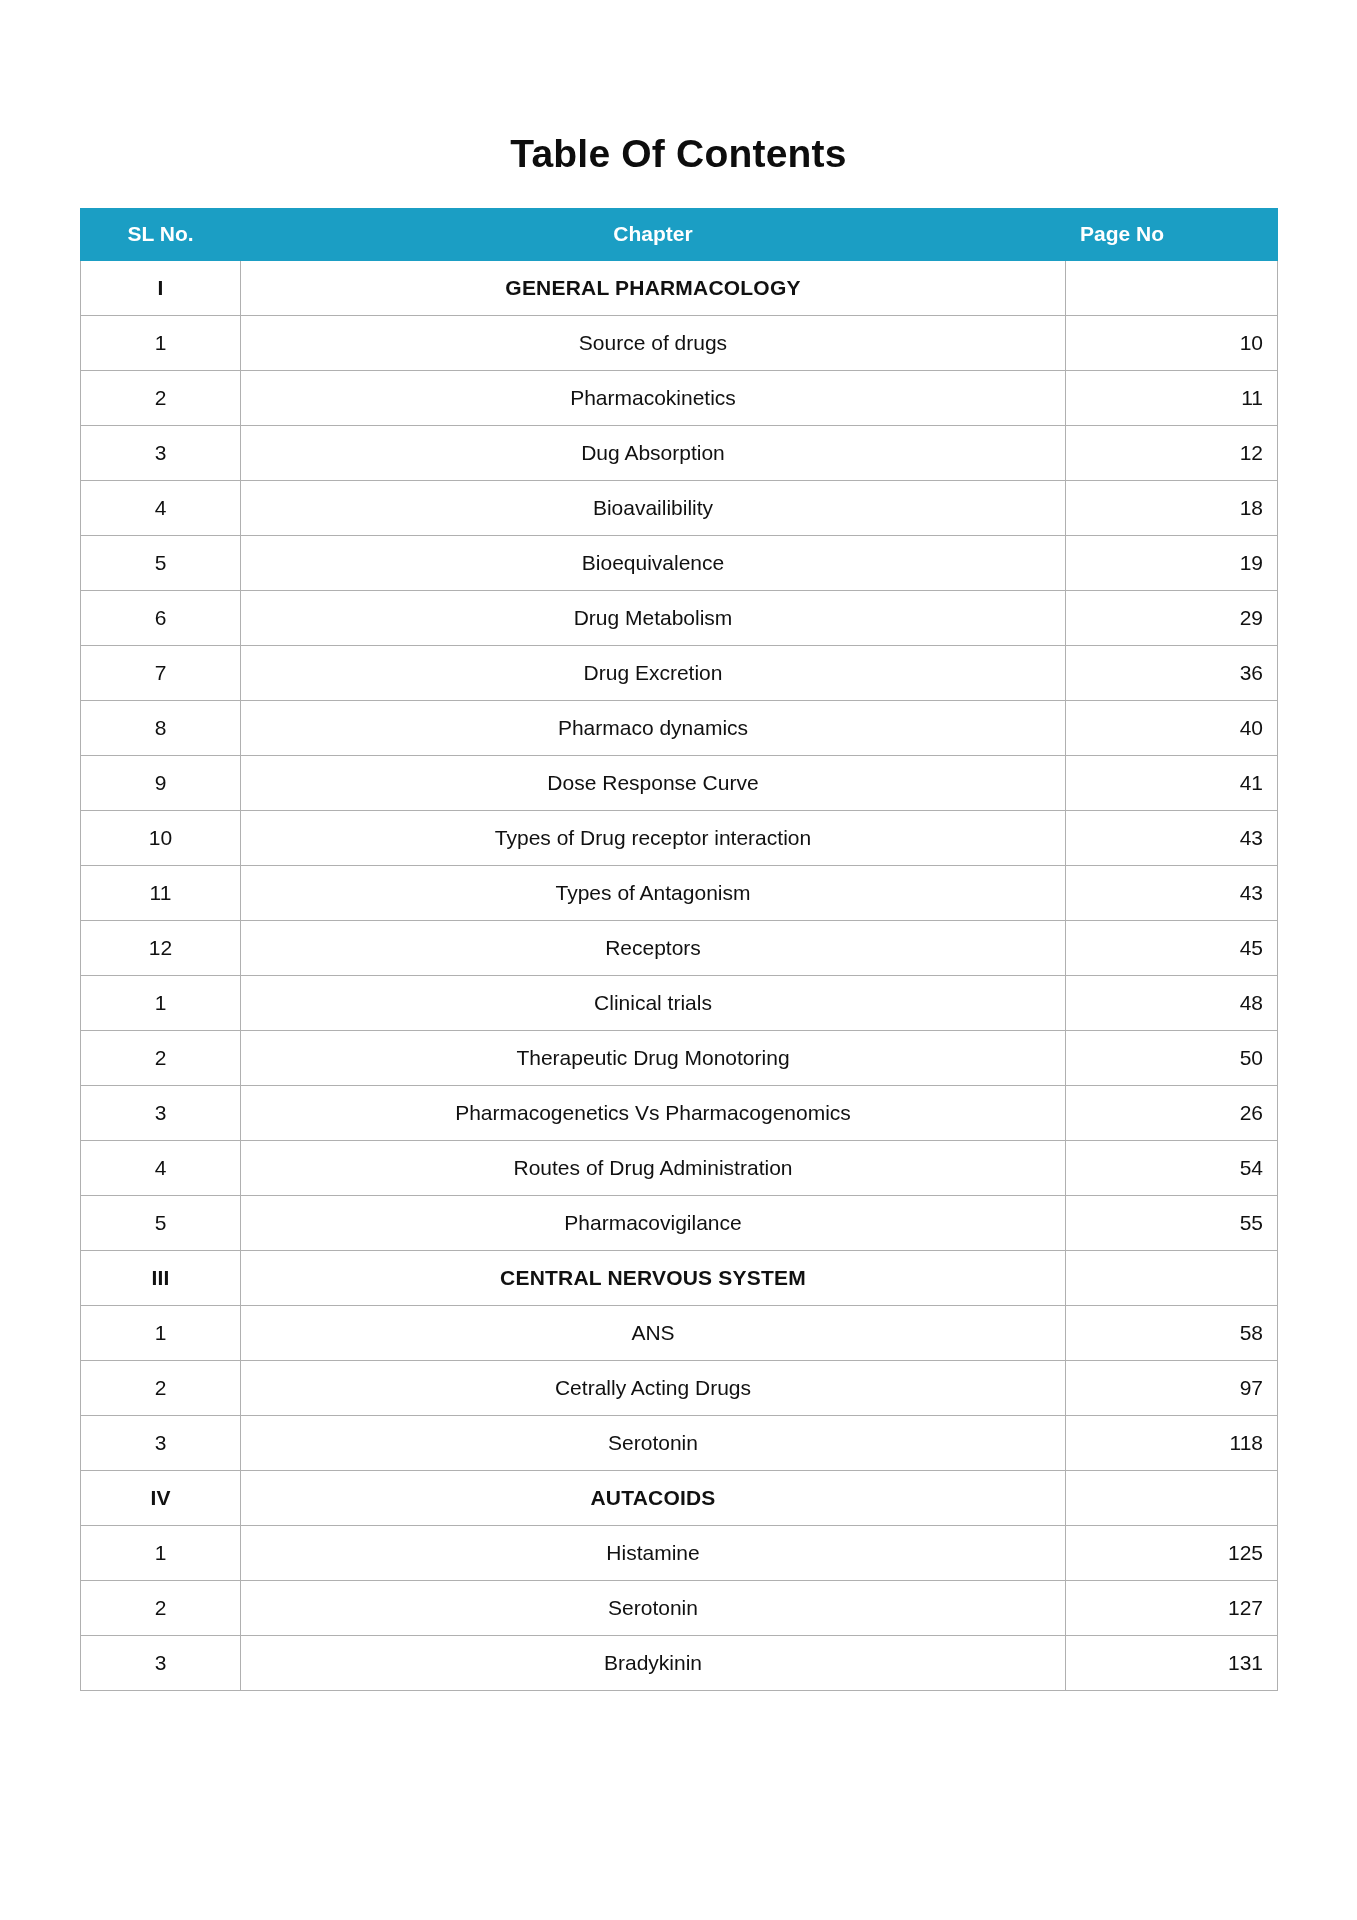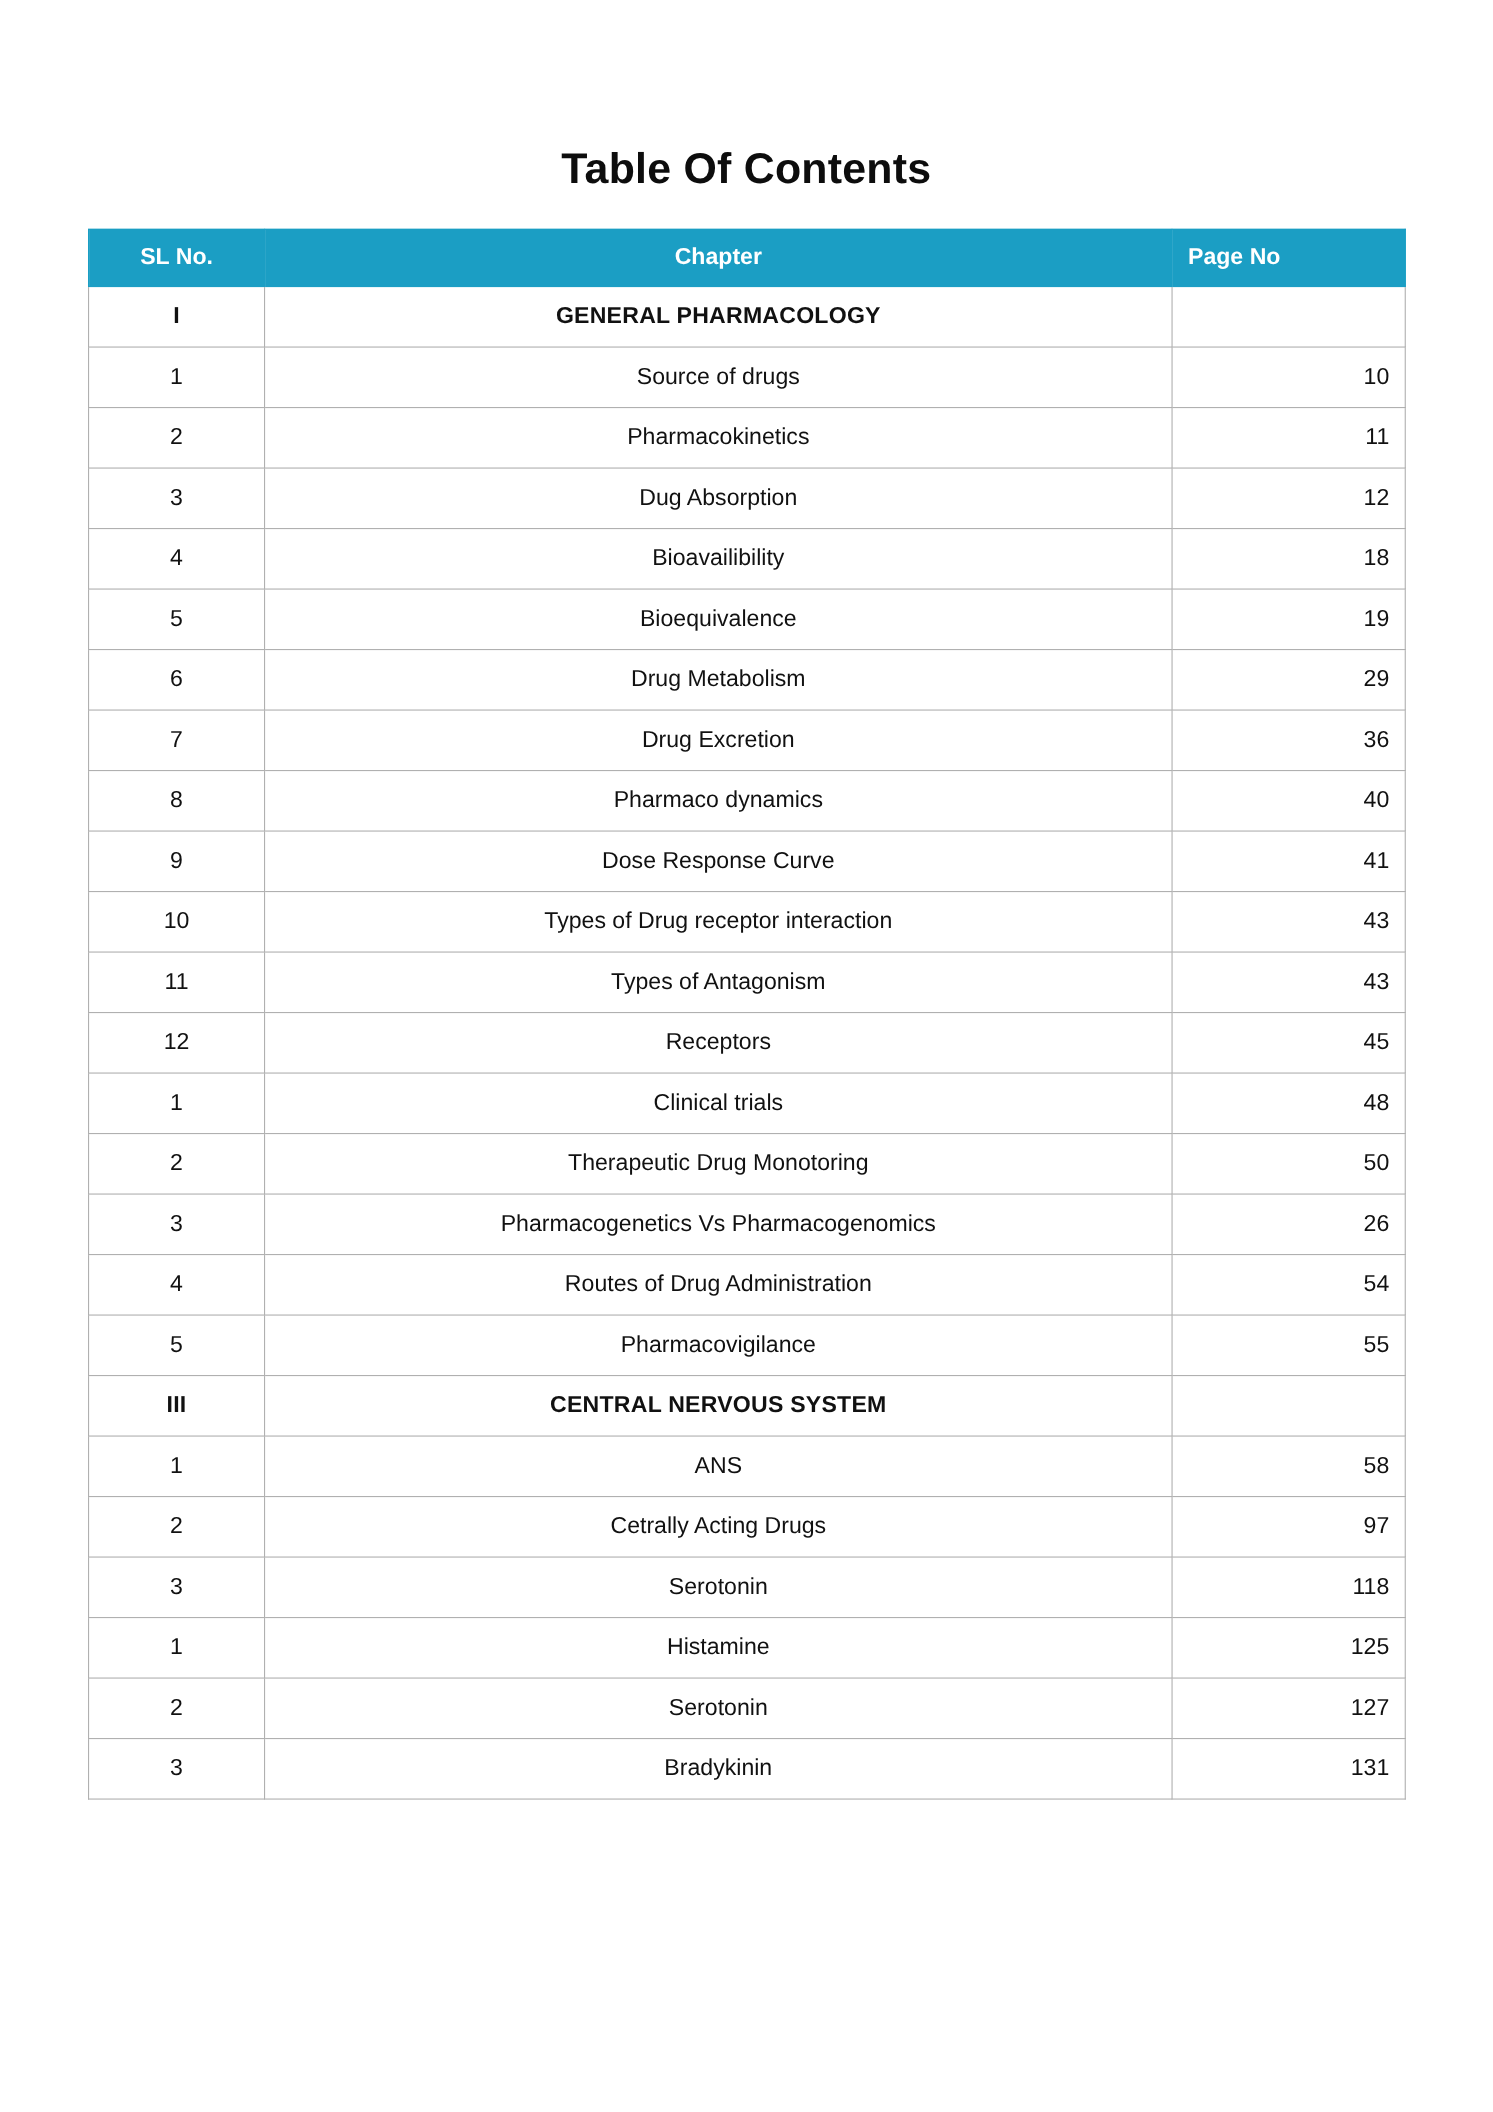--- a/index.html
+++ b/index.html
@@ -214,20 +214,25 @@
           <tr class="entry">
             <td class="sl">2</td>
             <td class="chap">Cetrally Acting Drugs</td>
             <td class="page">97</td>
           </tr>
           <tr class="entry">
             <td class="sl">3</td>
             <td class="chap">Serotonin</td>
             <td class="page">118</td>
           </tr>
+          <tr class="section">
+            <td class="sl">IV</td>
+            <td class="chap">AUTACOIDS</td>
+            <td class="page"></td>
+          </tr>
           <tr class="entry">
             <td class="sl">1</td>
             <td class="chap">Histamine</td>
             <td class="page">125</td>
           </tr>
           <tr class="entry">
             <td class="sl">2</td>
             <td class="chap">Serotonin</td>
             <td class="page">127</td>
           </tr>

